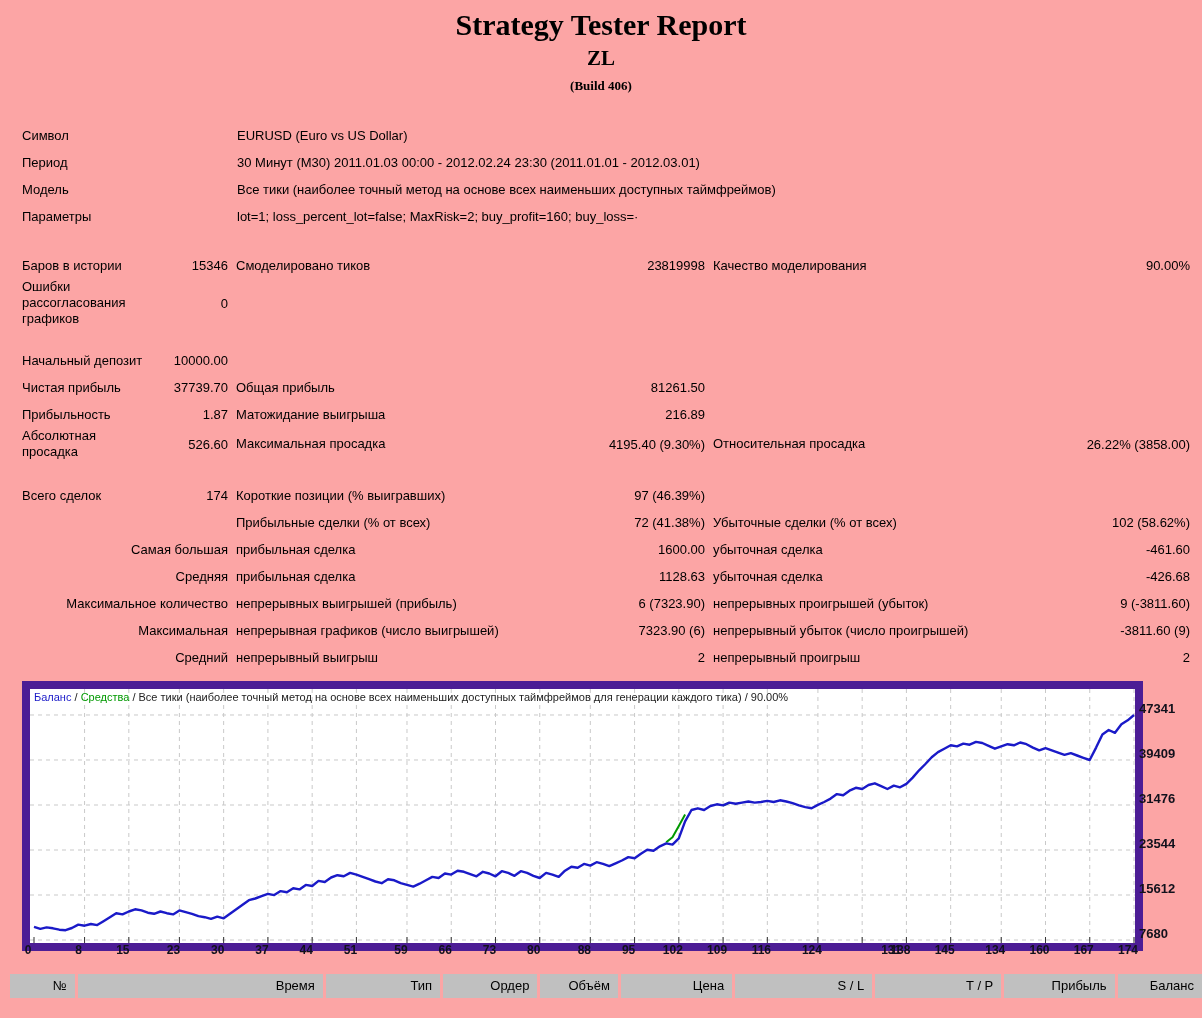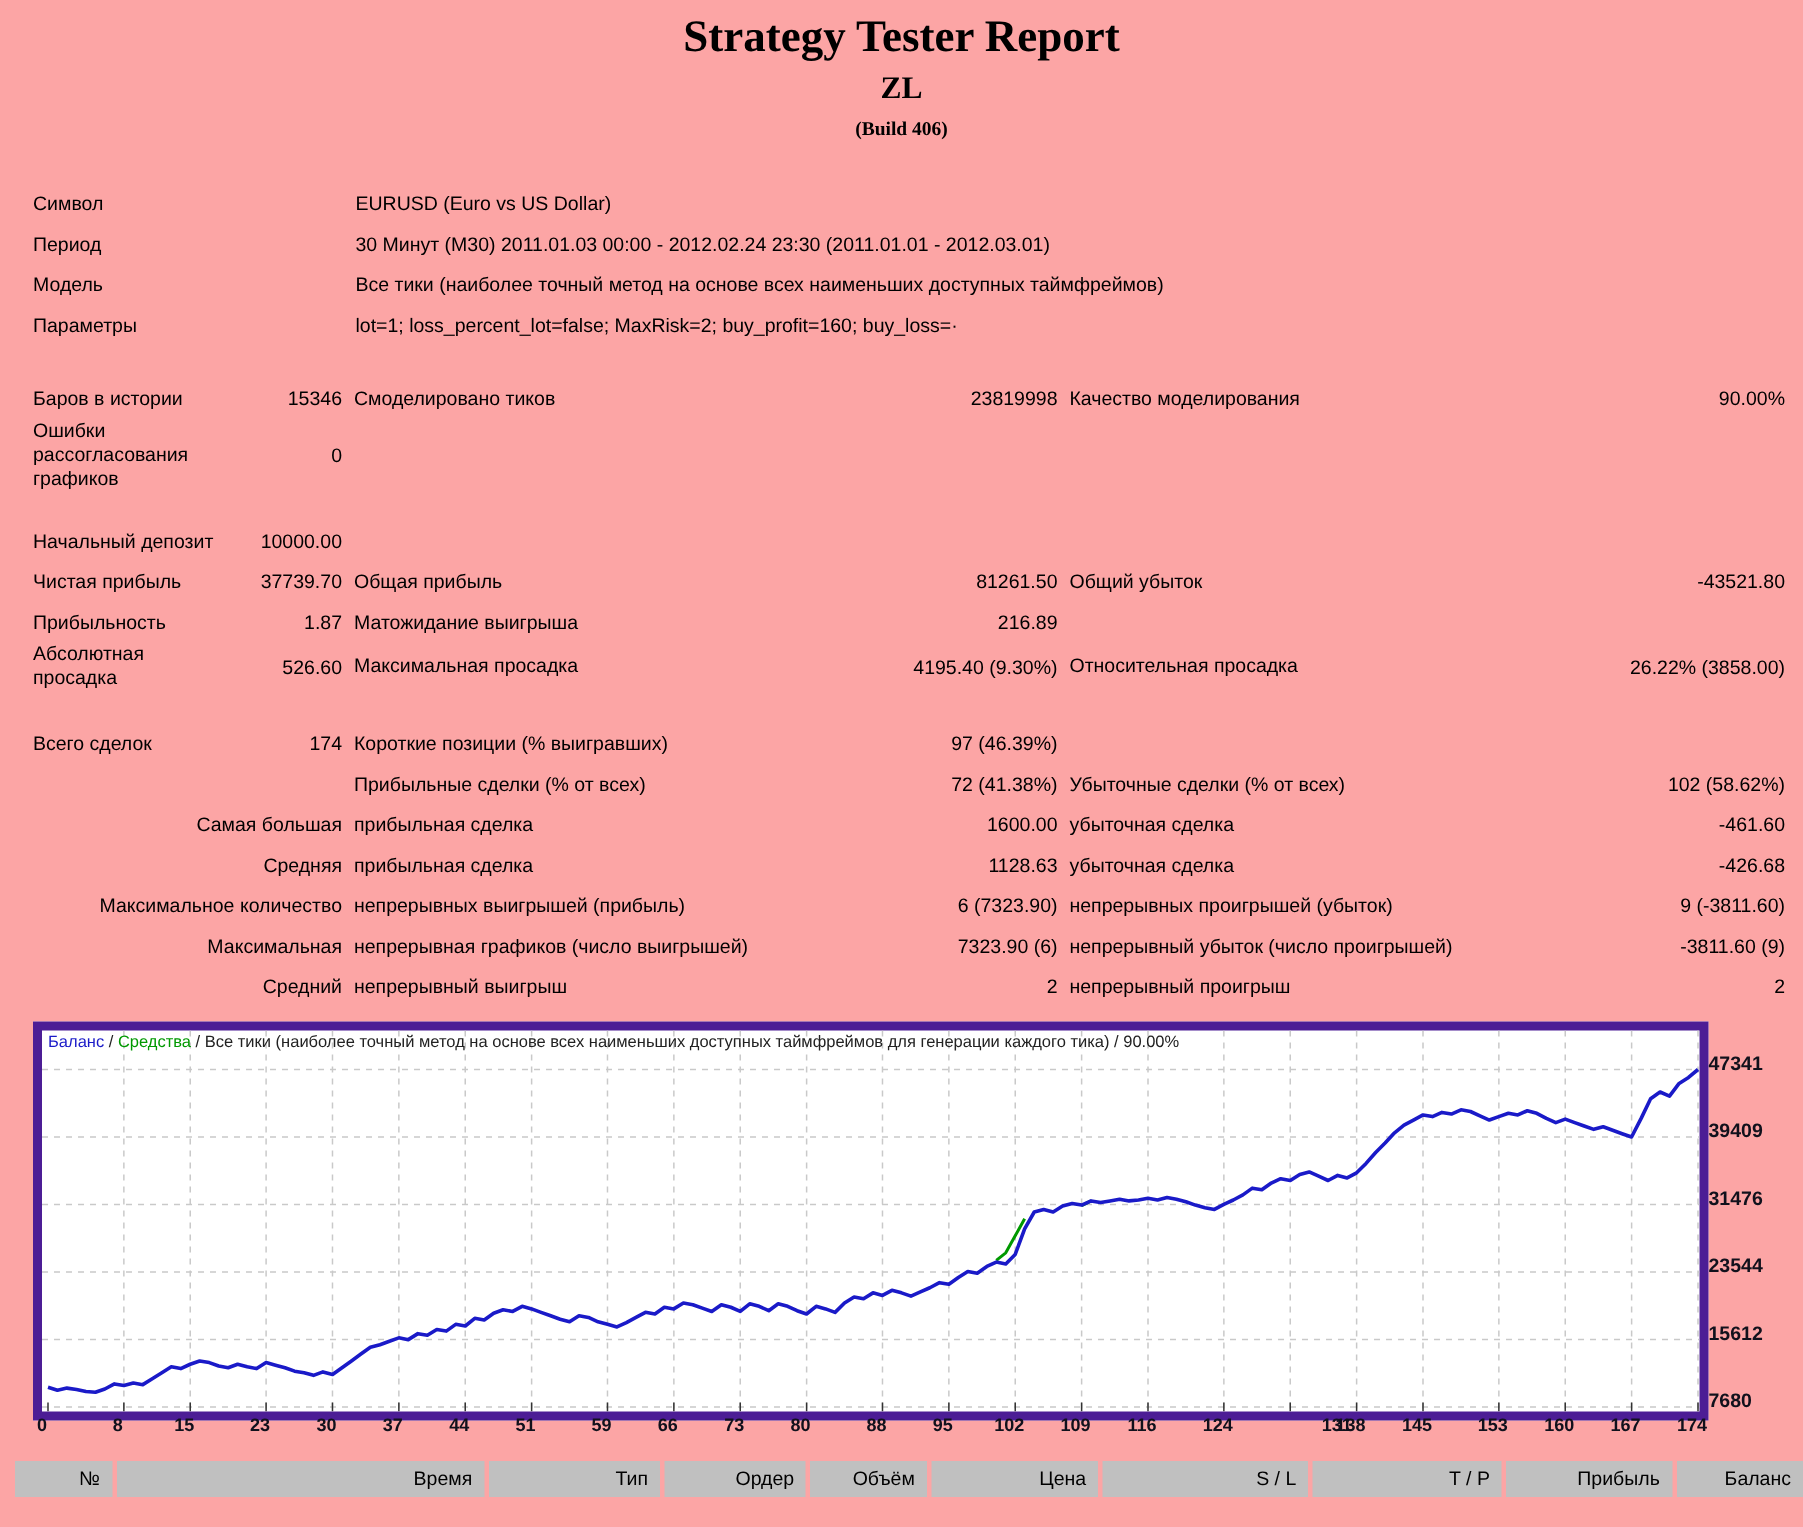--- a/index.html
+++ b/index.html
@@ -19,21 +19,21 @@
   .srow{display:grid;grid-template-columns:206px 469px 477px;column-gap:8px;min-height:27px;}
   .cell{display:flex;align-items:center;min-width:0;}
   .val{margin-left:auto;padding-left:8px;white-space:nowrap;}
   .lbl{line-height:16px;}
   .w118 .lbl{width:118px;}
   .w94  .lbl{width:94px;}
   .r1 .c1 .lbl{margin-left:auto;text-align:right;}
   
   .chart-area{position:relative;margin-top:10px;height:284px;}
   .frame{position:absolute;left:22px;top:0;width:1105px;height:254px;
-    border:6px solid #4c1d95;background:#fff;}
+    border:8px solid #4c1d95;background:#fff;}
   .legend{position:absolute;left:4px;top:2px;font-size:11px;white-space:pre;z-index:2;}
   .leg-bal{color:#1a1ac8;} .leg-eq{color:#009900;} .leg-note{color:#222;}
   .ylabel{position:absolute;left:1139px;font-size:13px;font-weight:bold;color:#11111c;}
   .xlabel{position:absolute;top:262px;font-size:12px;font-weight:bold;color:#11111c;
     transform:translateX(-50%);}
   
   .ttable{display:flex;gap:3px;margin:9px 0 0 10px;}
   .th{background:#c0c0c0;height:24px;line-height:24px;text-align:right;
     padding-right:8px;box-sizing:border-box;font-size:13px;}
   .t0{width:65px}.t1{width:247px}.t2{width:115px}.t3{width:95px}.t4{width:78px}
@@ -116,24 +116,20 @@
         </div>
     </div>
     <div class="srow">
       <div class="cell c1">
           <span class="lbl">Чистая прибыль</span>
           <span class="val">37739.70</span>
         </div>
       <div class="cell c2">
           <span class="lbl">Общая прибыль</span>
           <span class="val">81261.50</span>
-        </div>
-      <div class="cell c3">
-          <span class="lbl">Общий убыток</span>
-          <span class="val">-43521.80</span>
         </div>
     </div>
     <div class="srow">
       <div class="cell c1">
           <span class="lbl">Прибыльность</span>
           <span class="val">1.87</span>
         </div>
       <div class="cell c2">
           <span class="lbl">Матожидание выигрыша</span>
           <span class="val">216.89</span>
@@ -338,21 +334,21 @@
         <div class="xlabel" style="left: 533.747px;">80</div>
         <div class="xlabel" style="left: 584.322px;">88</div>
         <div class="xlabel" style="left: 628.575px;">95</div>
         <div class="xlabel" style="left: 672.828px;">102</div>
         <div class="xlabel" style="left: 717.08px;">109</div>
         <div class="xlabel" style="left: 761.333px;">116</div>
         <div class="xlabel" style="left: 811.908px;">124</div>
         <div class="xlabel" style="left: 856.161px; margin-left: 35px;">131</div>
         <div class="xlabel" style="left: 900.414px;">138</div>
         <div class="xlabel" style="left: 944.667px;">145</div>
-        <div class="xlabel" style="left: 995.241px;">153</div>
+        <div class="xlabel" style="left: 995.241px;">134</div>
         <div class="xlabel" style="left: 1039.49px;">160</div>
         <div class="xlabel" style="left: 1083.75px;">167</div>
         <div class="xlabel" style="left: 1128px;">174</div>
       </div>
   </div>
 
   <div class="ttable">
     <div class="th t0">№</div>
     <div class="th t1">Время</div>
     <div class="th t2">Тип</div>

